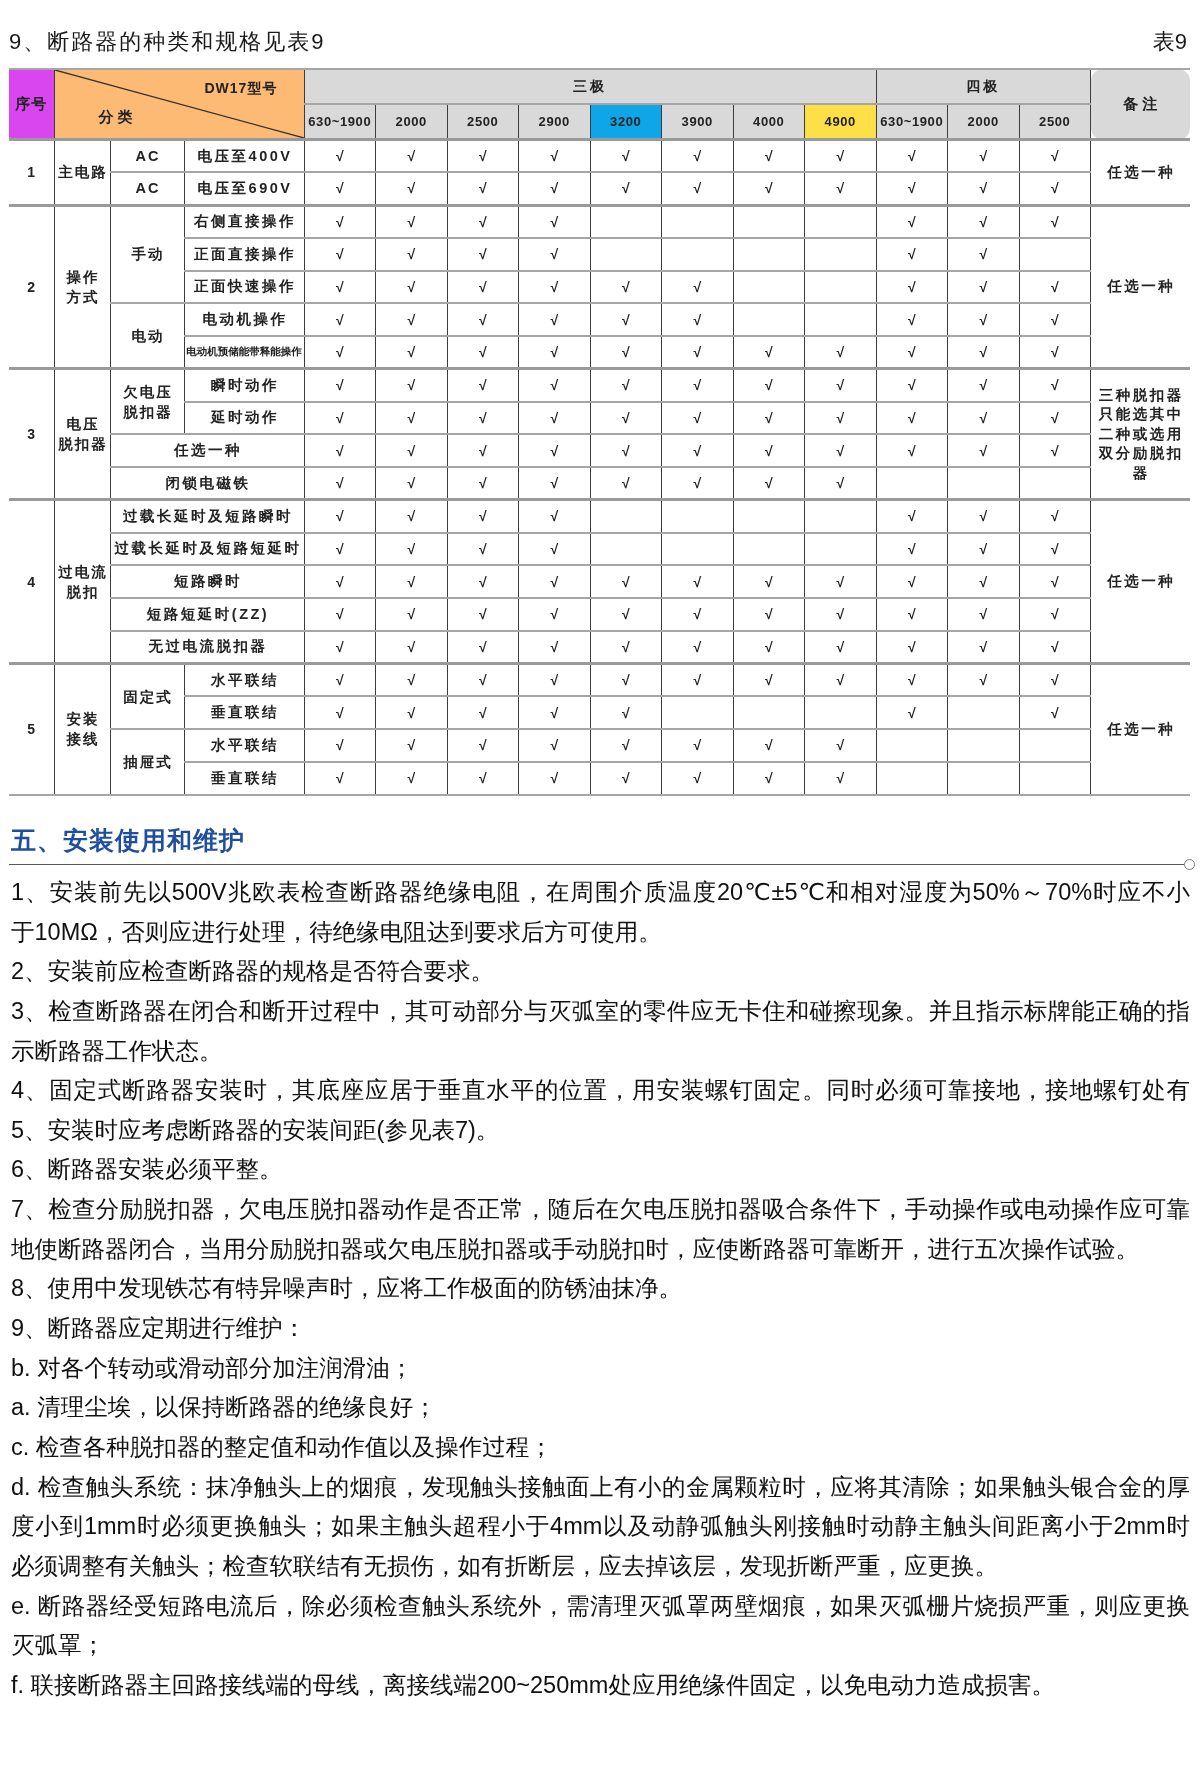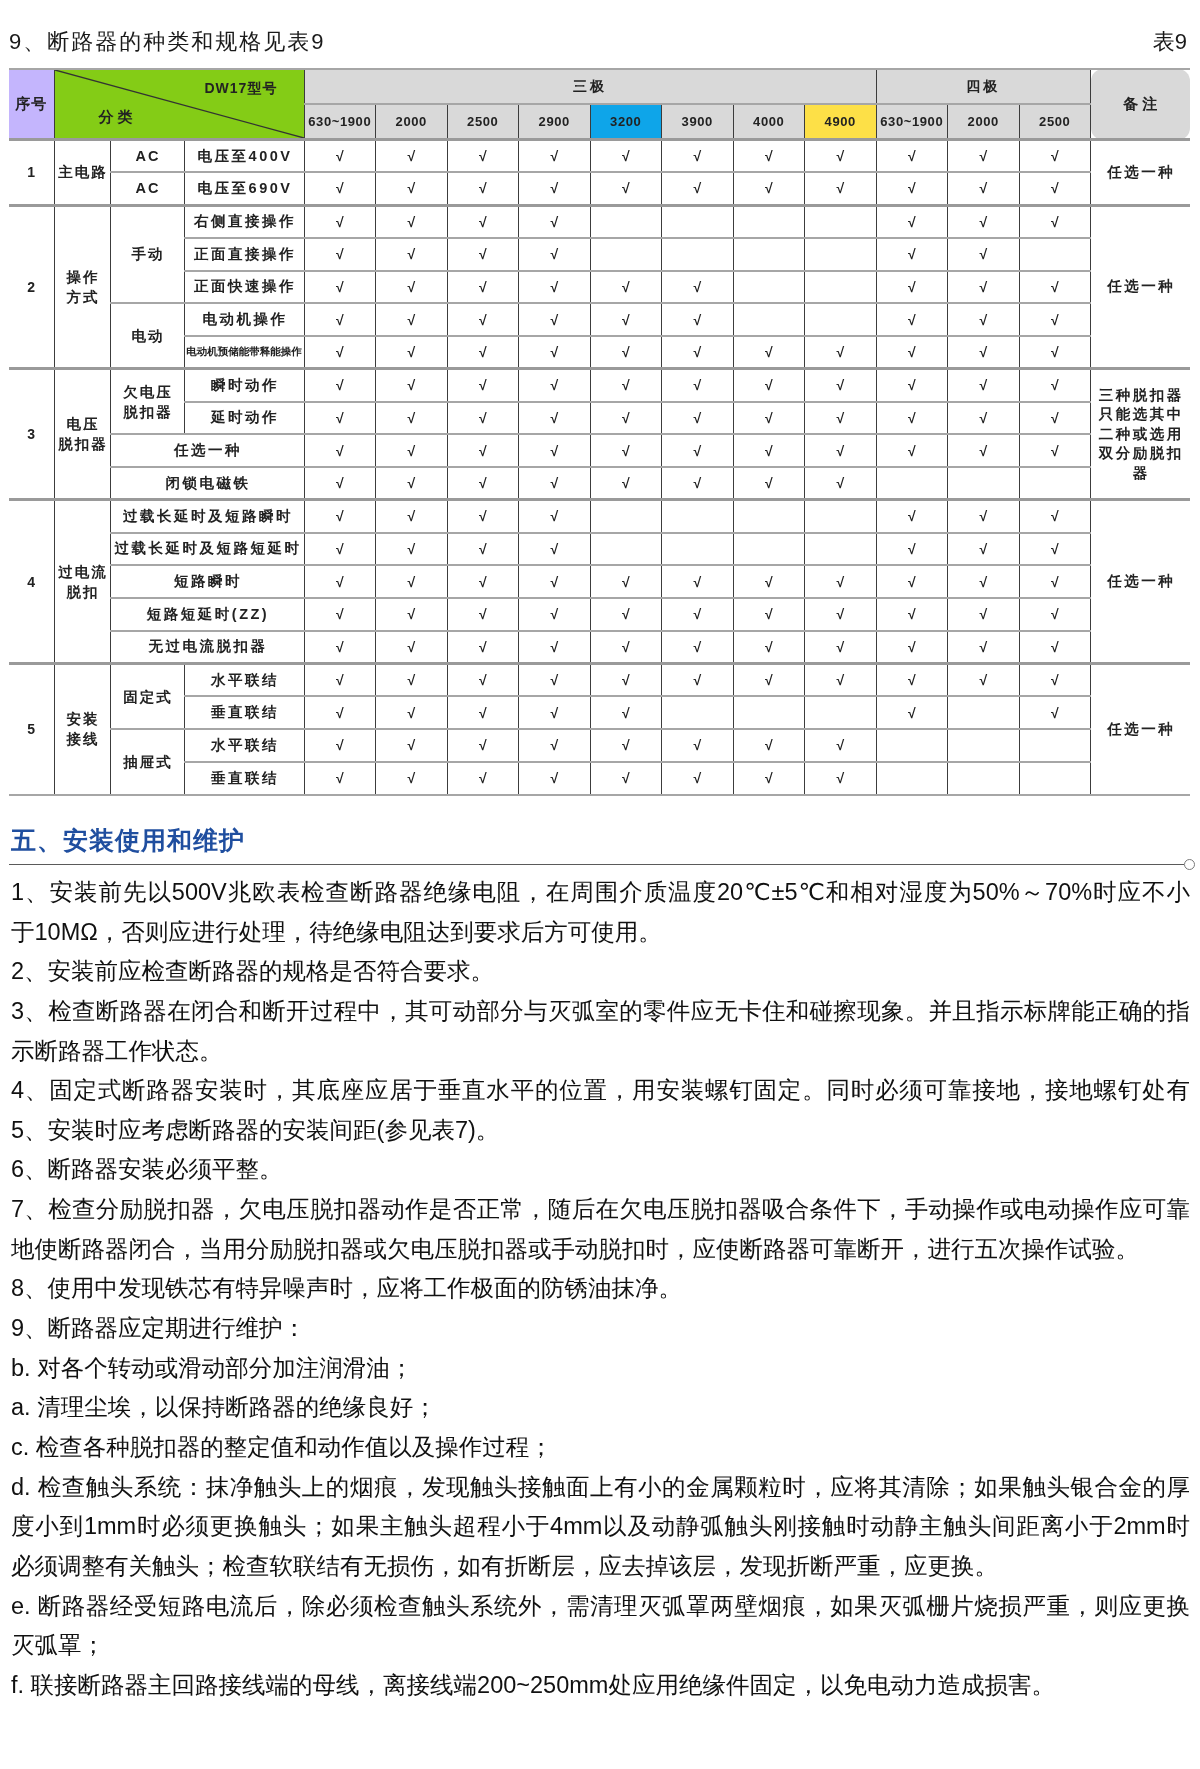--- a/index.html
+++ b/index.html
@@ -75,22 +75,22 @@
       <col style="width:71.5px">
       <col style="width:71.5px">
       <col style="width:71.5px">
     <col style="width:71.5px">
       <col style="width:71.5px">
       <col style="width:71.5px">
     <col style="width:99px">
   </colgroup>
   <thead>
     <tr class="h1">
-      <th rowspan="2" class="h-seq first" style="background: #c4b5fd;">序号</th>
-      <th rowspan="2" colspan="3" class="diag" style="background: #84cc16;">
+      <th rowspan="2" class="h-seq first" style="background: #d946ef;">序号</th>
+      <th rowspan="2" colspan="3" class="diag" style="background: #fdba74;">
         <div class="diag-wrap">
           <svg class="diag-svg" viewBox="0 0 100 100" preserveAspectRatio="none">
             <line x1="0" y1="0" x2="100" y2="100" stroke="#333333" stroke-width="1.3" vector-effect="non-scaling-stroke"></line>
           </svg>
           <span class="diag-model">DW17型号</span>
           <span class="diag-cat">分类</span>
         </div>
       </th>
       <th colspan="8" class="h-pole" style="background: rgb(217, 217, 217);">三极</th>
       <th colspan="3" class="h-pole" style="background: rgb(217, 217, 217);">四极</th>

